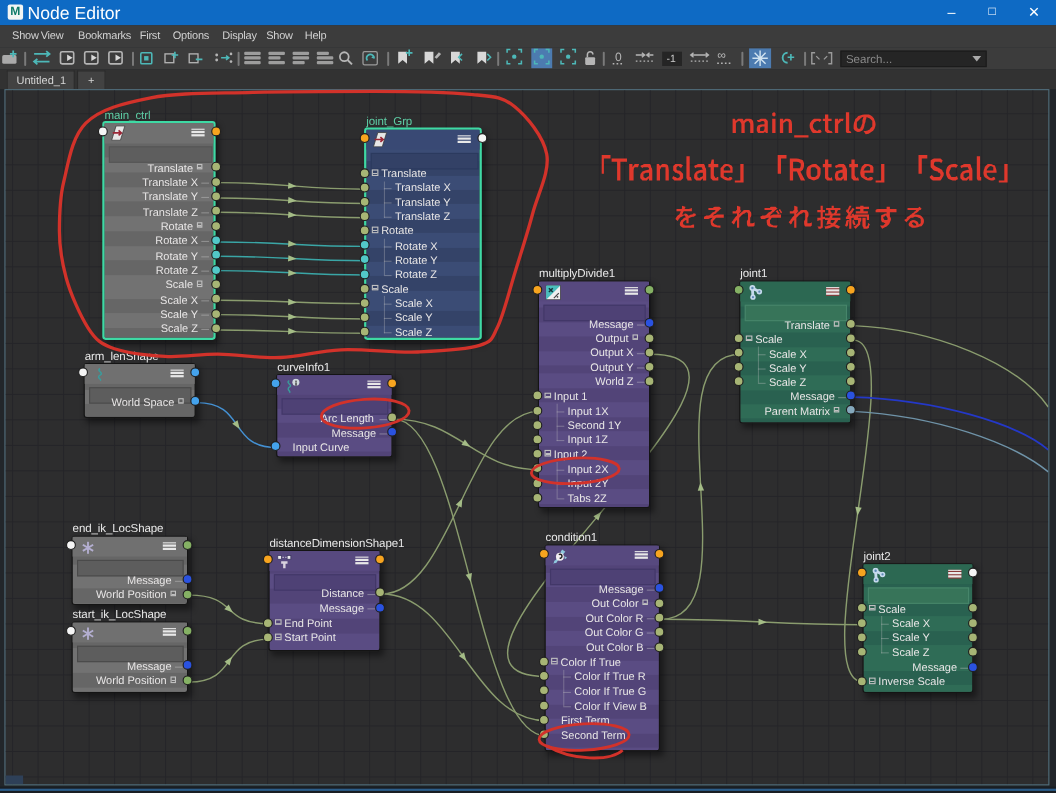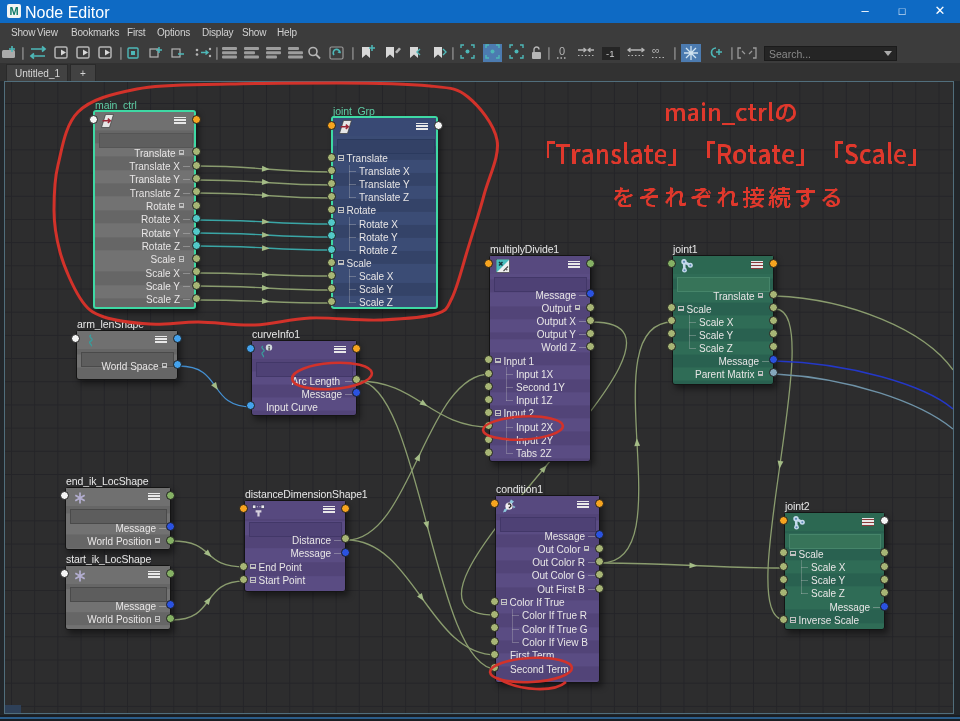--- a/index.html
+++ b/index.html
@@ -543,21 +543,21 @@
     <div class="inset" style="left:4px;top:21px;width:96px;height:15px;background:#4e4175;border:1px solid #423768"></div>
     <i style="position:absolute;left:16px;top:112.5px;width:1px;height:33.9px;background:rgba(200,200,200,.3);display:block"></i>
     <i class="rstub" style="top:39.5px"></i>
     <div class="rowt r" style="top:33.5px;right:14px">Message</div>
     <div class="rowt r" style="top:46.8px;right:10px">Out Color<span class="xbox"></span></div>
     <i class="rstub" style="top:66.1px"></i>
     <div class="rowt r" style="top:60.1px;right:14px">Out Color R</div>
     <i class="rstub" style="top:79.4px"></i>
     <div class="rowt r" style="top:73.4px;right:14px">Out Color G</div>
     <i class="rstub" style="top:92.7px"></i>
-    <div class="rowt r" style="top:86.7px;right:14px">Out First B</div>
+    <div class="rowt r" style="top:86.7px;right:14px">Out Color B</div>
     <div class="rowt l" style="top:100.0px;left:5px"><span class="xbox l"></span>Color If True</div>
     <i class="tree" style="left:16px;top:119.3px"></i>
     <div class="rowt l" style="top:113.3px;left:26px">Color If True R</div>
     <i class="tree" style="left:16px;top:132.6px"></i>
     <div class="rowt l" style="top:126.6px;left:26px">Color If True G</div>
     <i class="tree" style="left:16px;top:145.9px"></i>
     <div class="rowt l" style="top:139.9px;left:26px">Color If View B</div>
     <div class="rowt l" style="top:153.2px;left:14px">First Term</div>
     <div class="rowt l" style="top:166.5px;left:14px">Second Term</div>
   </div>

